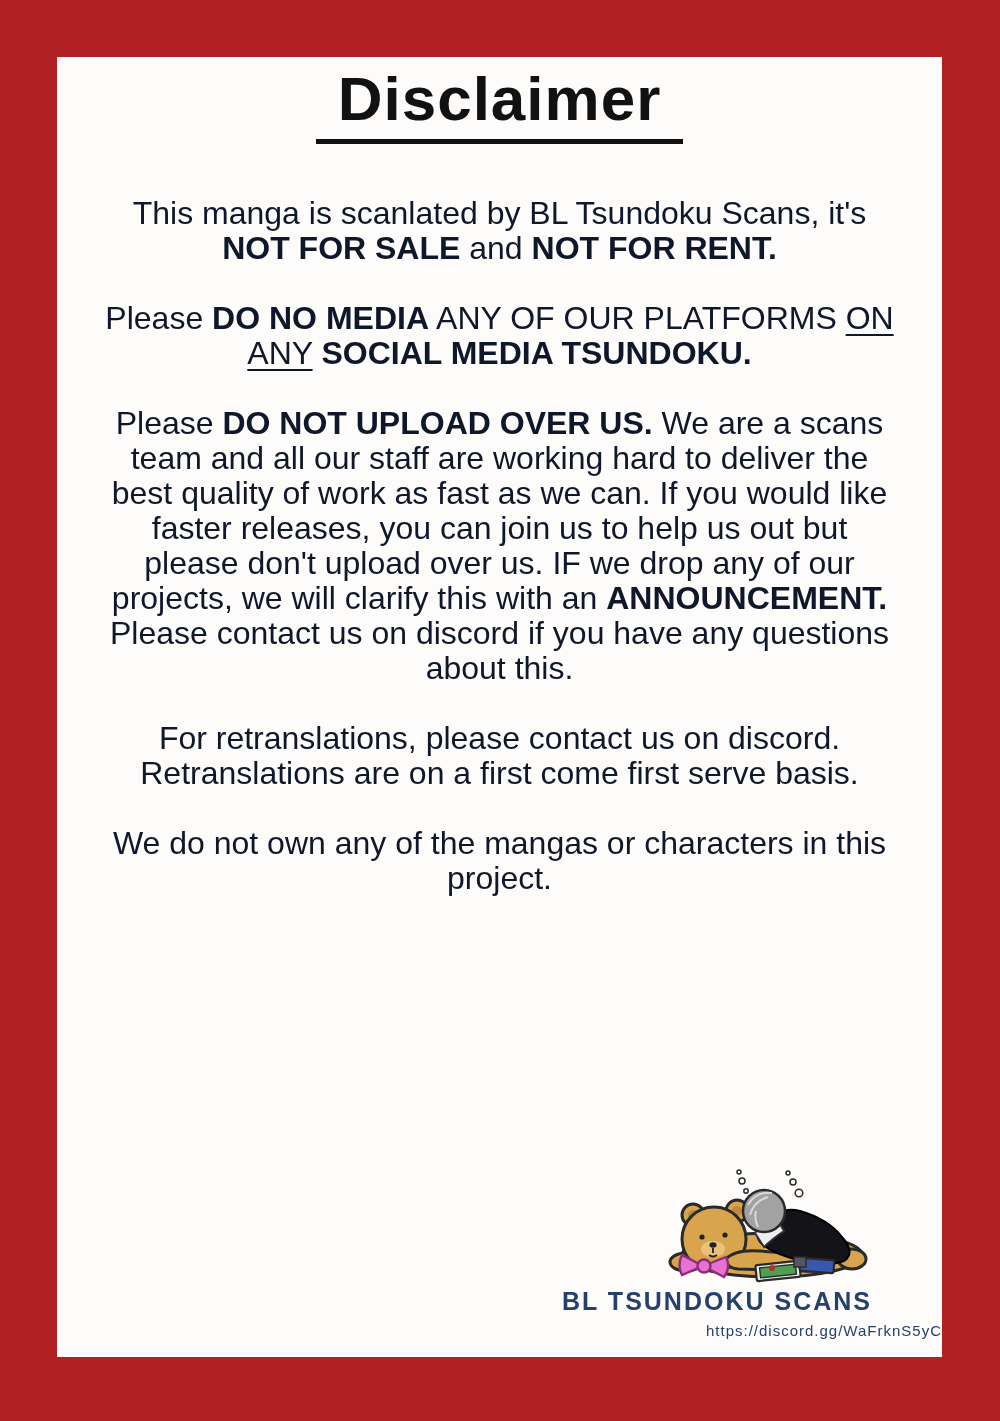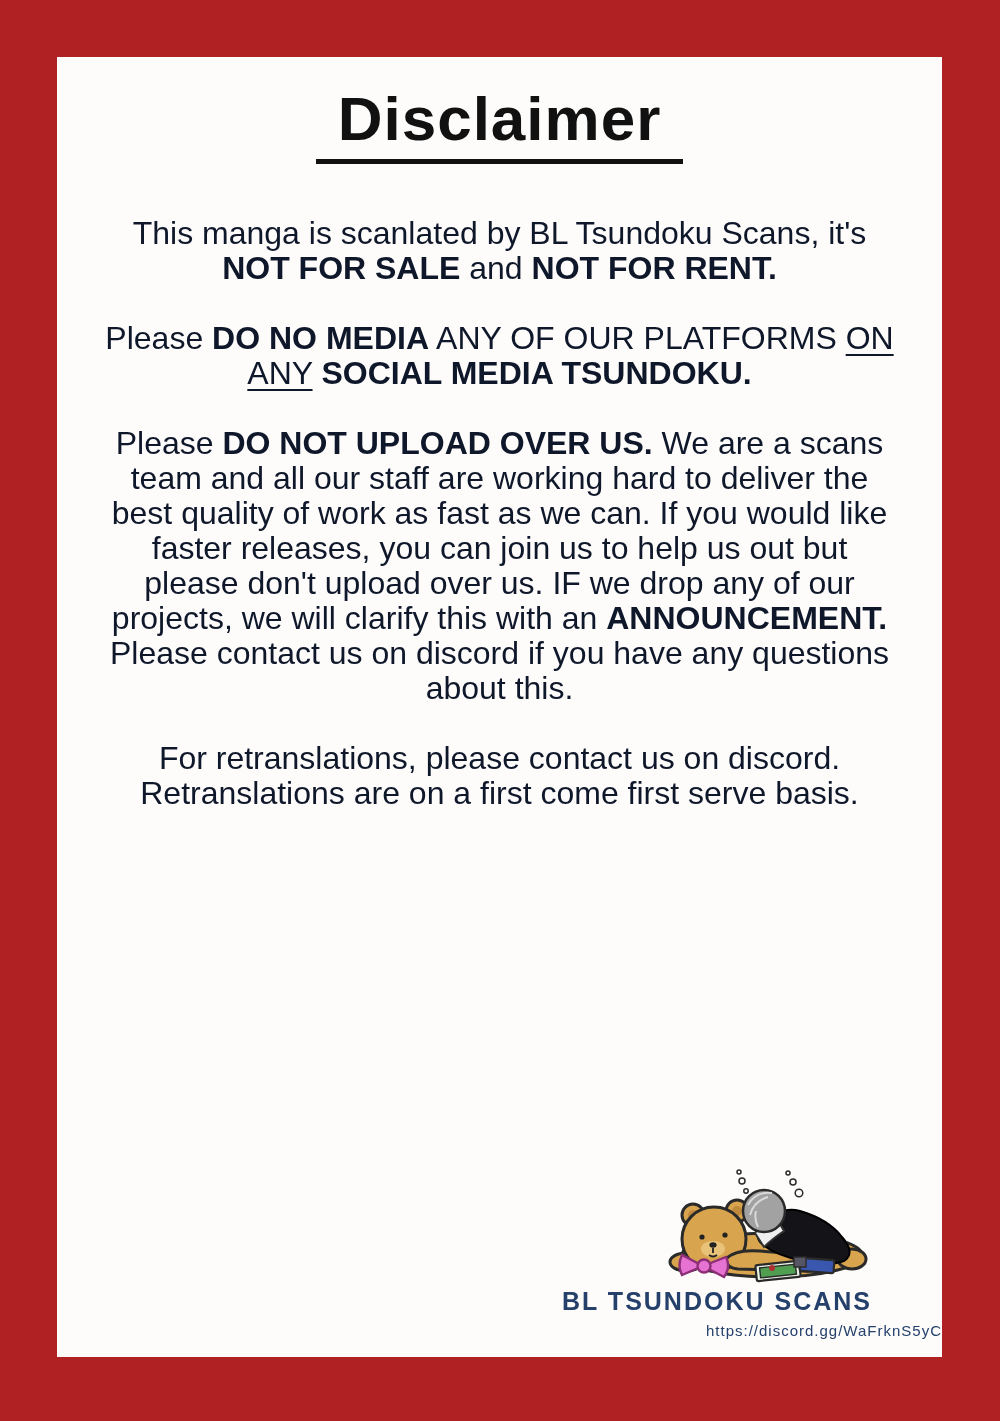--- a/index.html
+++ b/index.html
@@ -11,21 +11,21 @@
     overflow:hidden;
   }
   .page{
     position:absolute;
     left:57px; top:57px; right:58px; bottom:64px;
     background:#FDFCFB;
     color:#1b1b1b;
   }
   .title-wrap{
     text-align:center;
-    padding-top:28px;
+    padding-top:8px;
     text-decoration:underline;
   }
   .title{
     display:inline-block;
     font-size:62px;
     font-weight:bold;
     letter-spacing:1px;
     color:#111;
     border-bottom:5px solid #111;
     padding:0 22px 6px 22px;
@@ -76,20 +76,21 @@
 
   <div class="title-wrap">
     <span class="title">Disclaimer</span>
   </div>
 
   <div class="body-text">
       <p class="para"><span>This manga is scanlated by BL Tsundoku Scans, it's </span><span class="b">NOT FOR SALE</span><span> and </span><span class="b">NOT FOR RENT.</span></p>
       <p class="para"><span>Please </span><span class="b">DO NO MEDIA</span><span> ANY OF OUR PLATFORMS </span><span class="u">ON ANY</span><span> </span><span class="b">SOCIAL MEDIA TSUNDOKU.</span></p>
       <p class="para"><span>Please </span><span class="b">DO NOT UPLOAD OVER US.</span><span> We are a scans team and all our staff are working hard to deliver the best quality of work as fast as we can. If you would like faster releases, you can join us to help us out but please don't upload over us. IF we drop any of our projects, we will clarify this with an </span><span class="b">ANNOUNCEMENT.</span><span> Please contact us on discord if you have any questions about this.</span></p>
       <p class="para"><span>For retranslations, please contact us on discord. Retranslations are on a first come first serve basis.</span></p>
+      <p class="para"><span>We do not own any of the mangas or characters in this project.</span></p>
     </div>
 
   <div class="footer">
 
     <svg class="mascot" width="210" height="118" viewBox="0 0 210 118">
 
       <g fill="#FDFCFB" stroke="#2a2a2a" stroke-width="1.5">
         <circle cx="86" cy="24" r="2.2"></circle>
         <circle cx="82" cy="14" r="3"></circle>
         <circle cx="79" cy="5" r="2"></circle>

